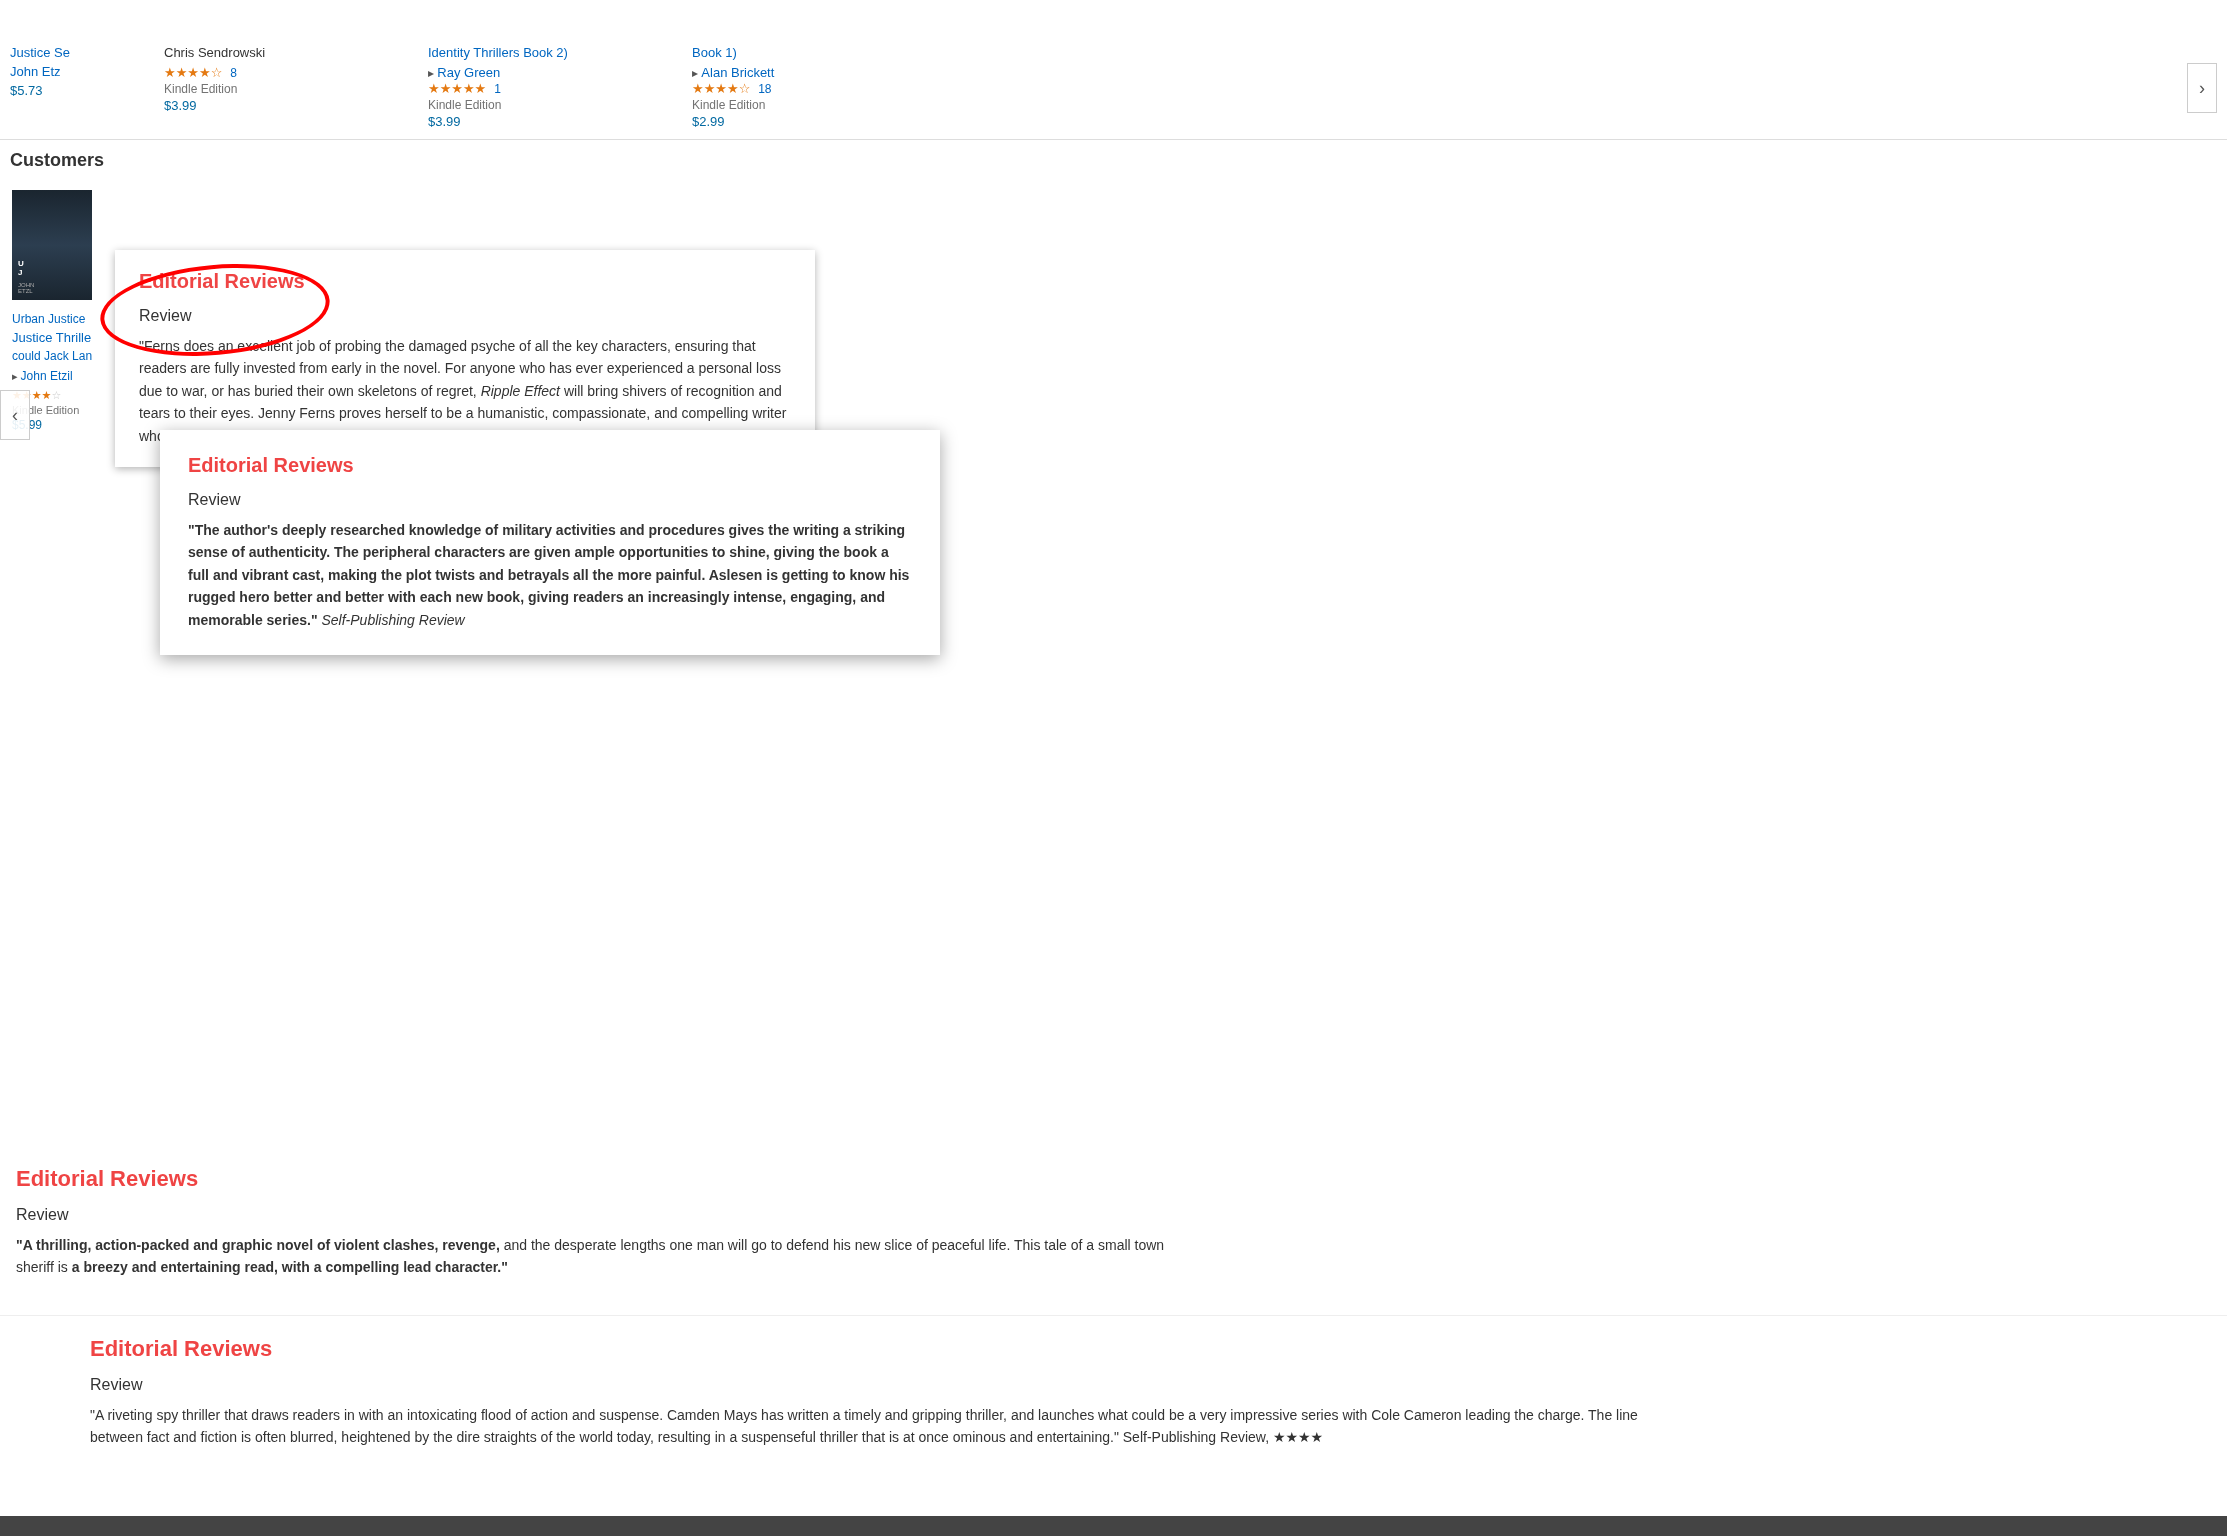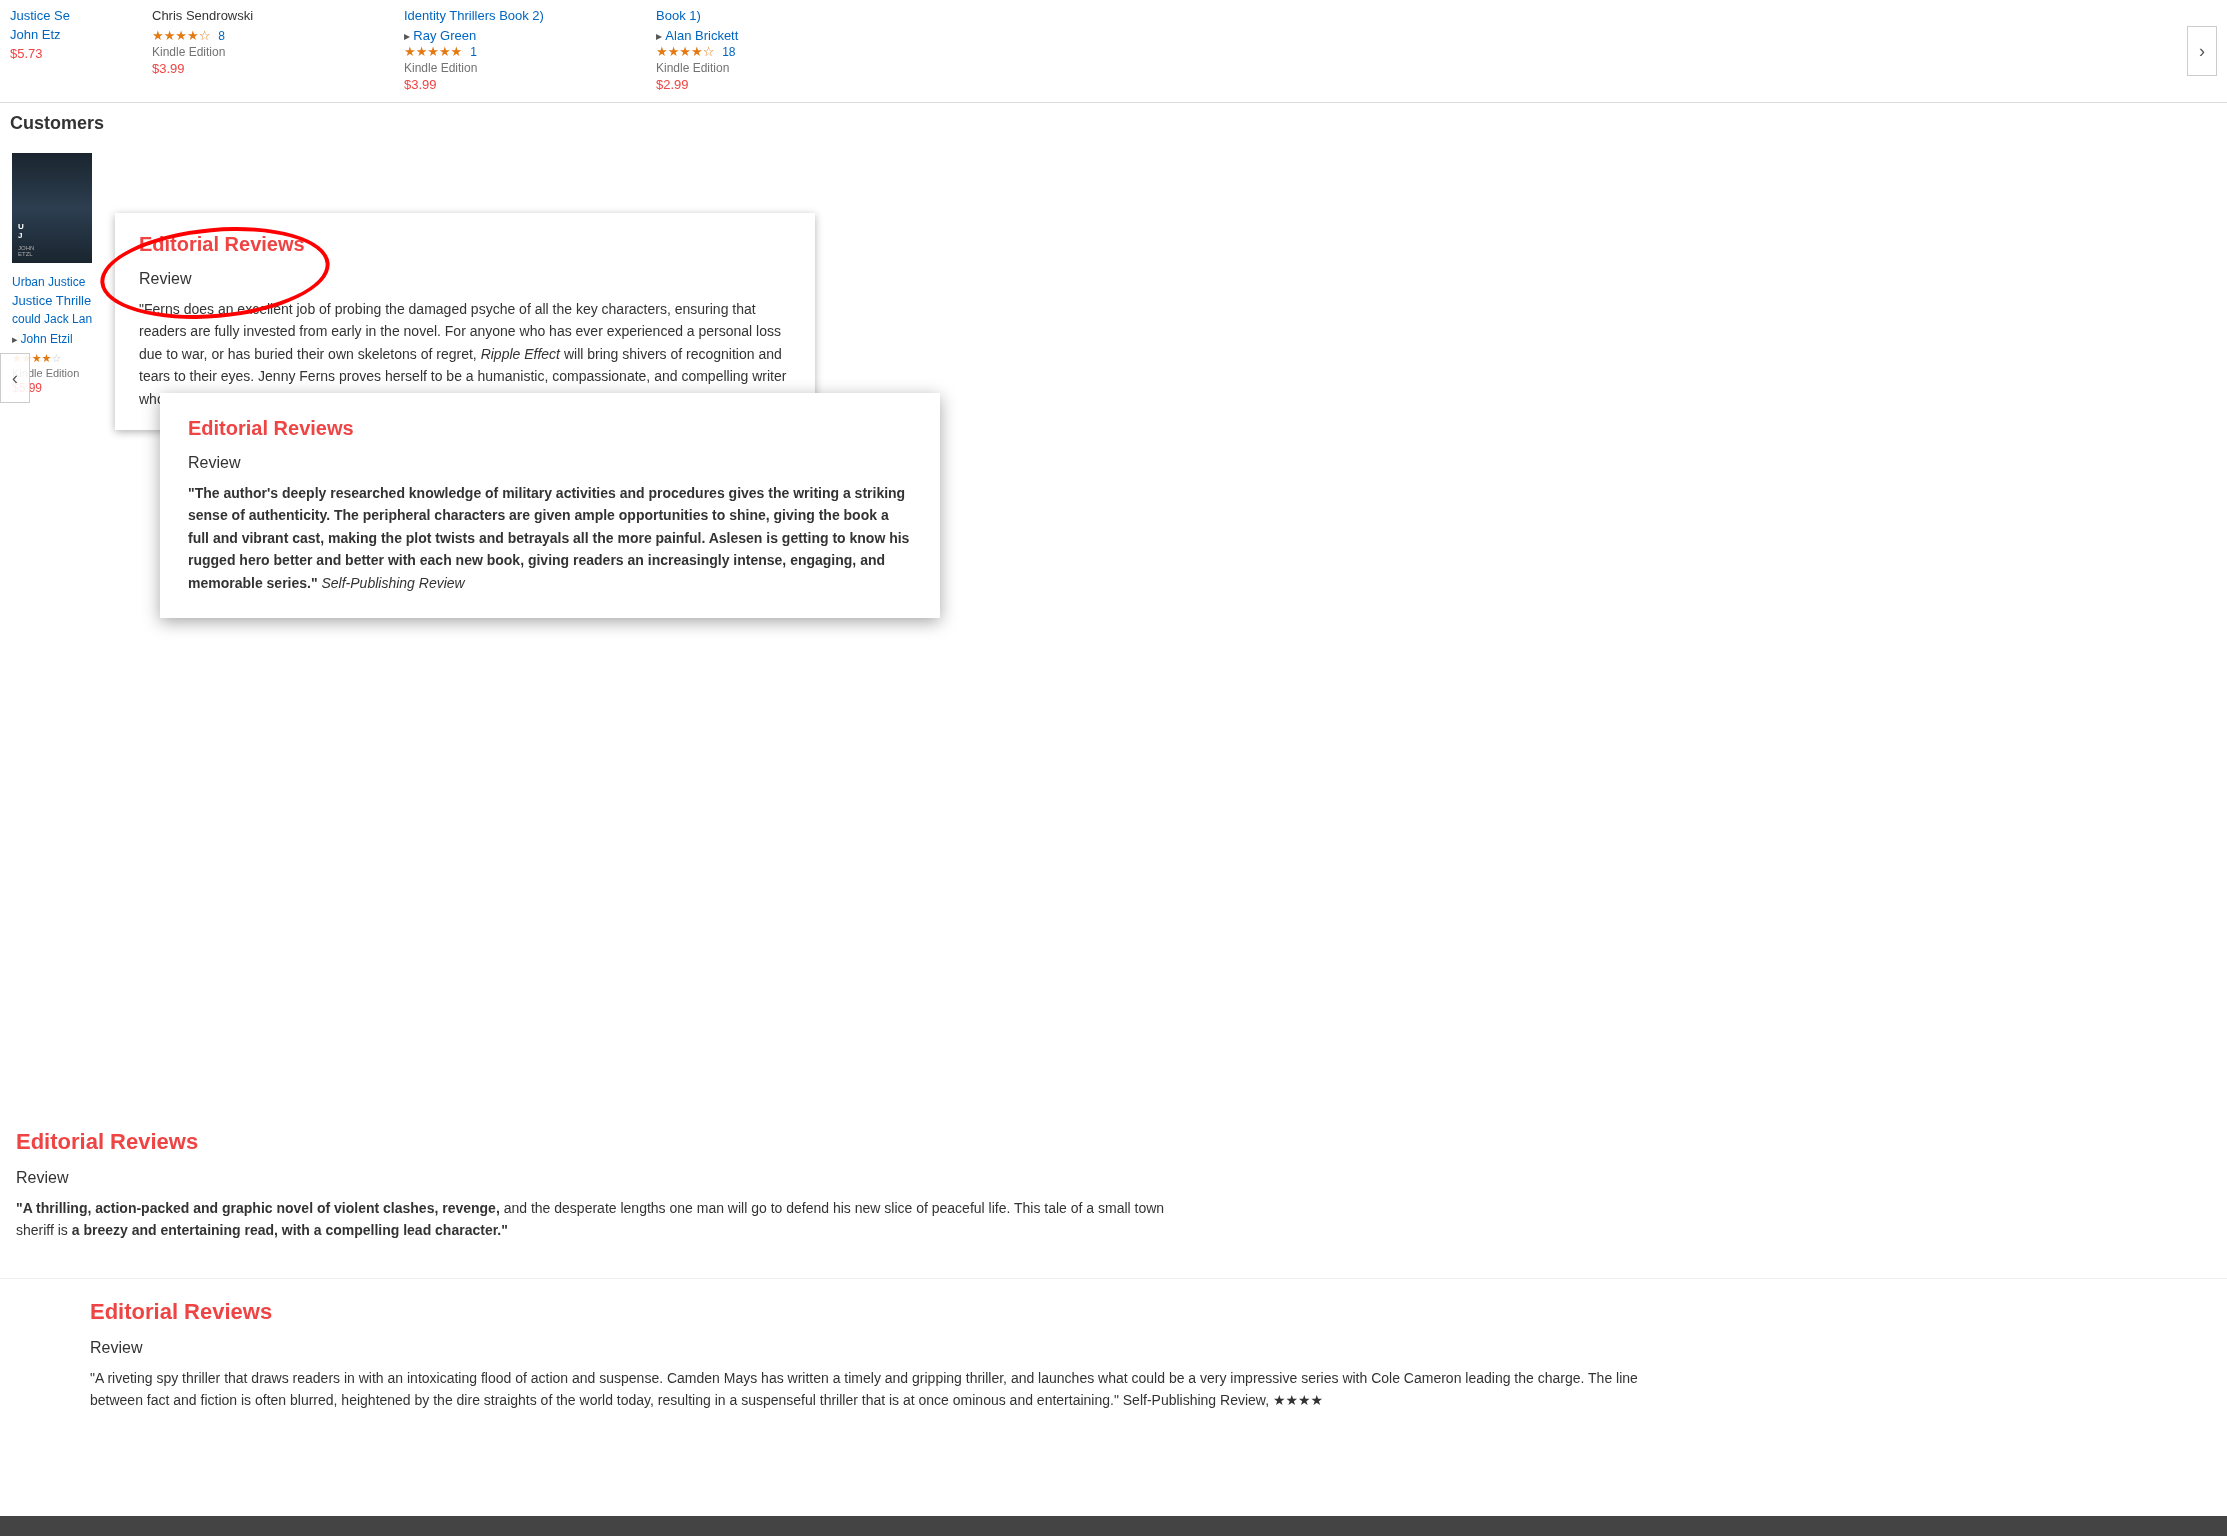--- a/index.html
+++ b/index.html
@@ -42,21 +42,21 @@
       margin-left: 4px;
     }
 
     .book-format {
       font-size: 12px;
       color: #737373;
       margin-top: 2px;
     }
 
     .book-price {
-      color: #ef4444;
+      color: #0369a1;
       font-size: 13px;
       margin-top: 2px;
     }
 
     .nav-arrow {
       position: absolute;
       right: 10px;
       top: 50%;
       transform: translateY(-50%);
       width: 30px;
@@ -197,23 +197,24 @@
       background: #fff;
       overflow: hidden;
     }
 
     
     .top-book-row {
       display: flex;
       align-items: flex-start;
       padding: 8px 40px 10px 10px;
       border-bottom: 1px solid #ddd;
-      gap: 32px;
-      background: #fff;
-      position: relative;
+      gap: 44px;
+      background: #fff;
+      position: relative;
+      margin-top: 37px;
     }
 
     .left-book-entry {
       min-width: 110px;
     }
 
     
     .mid-area {
       display: flex;
       position: relative;

